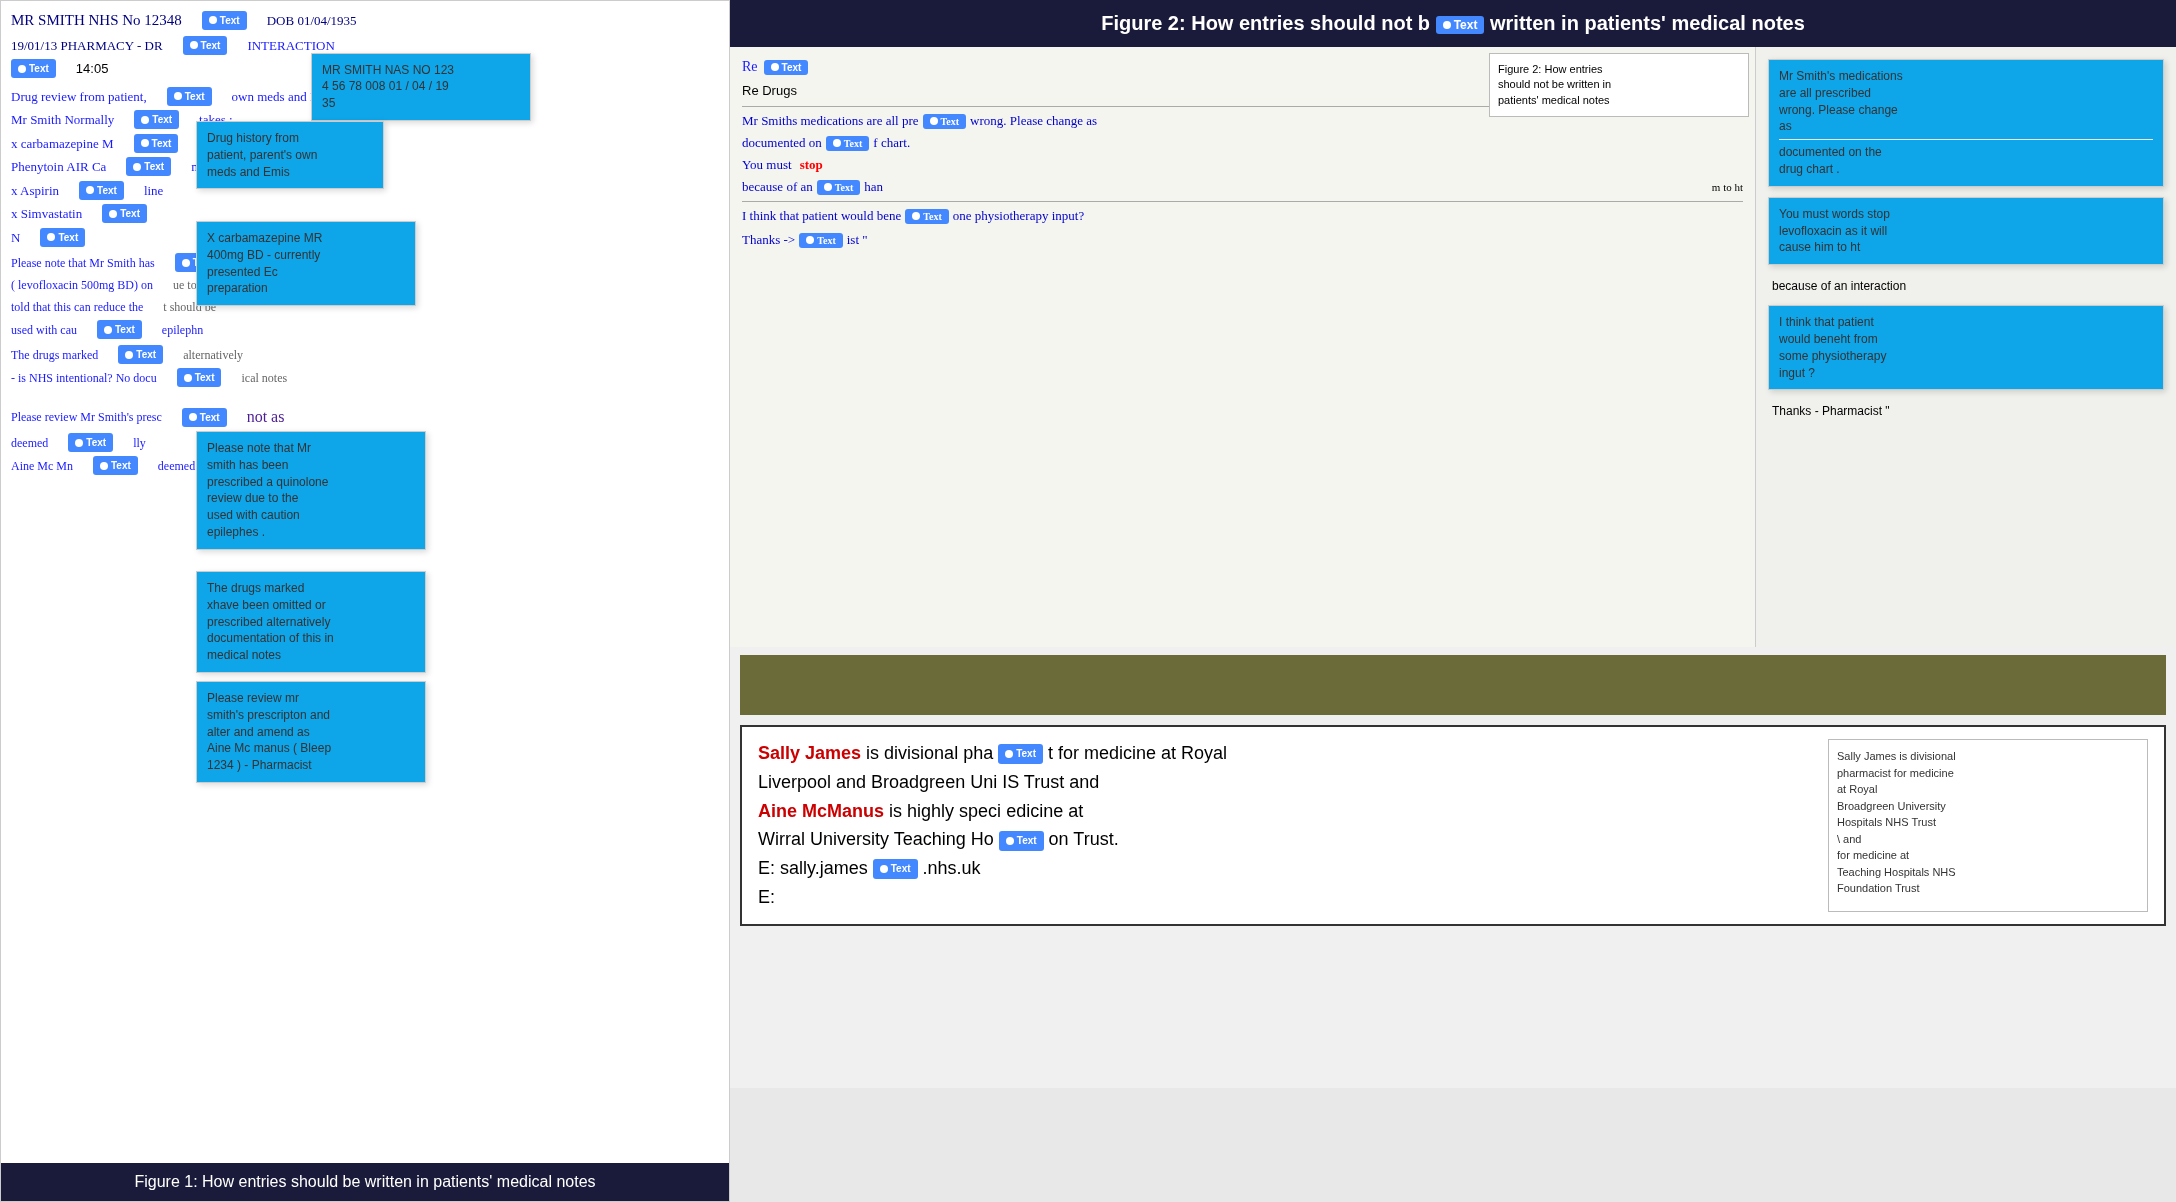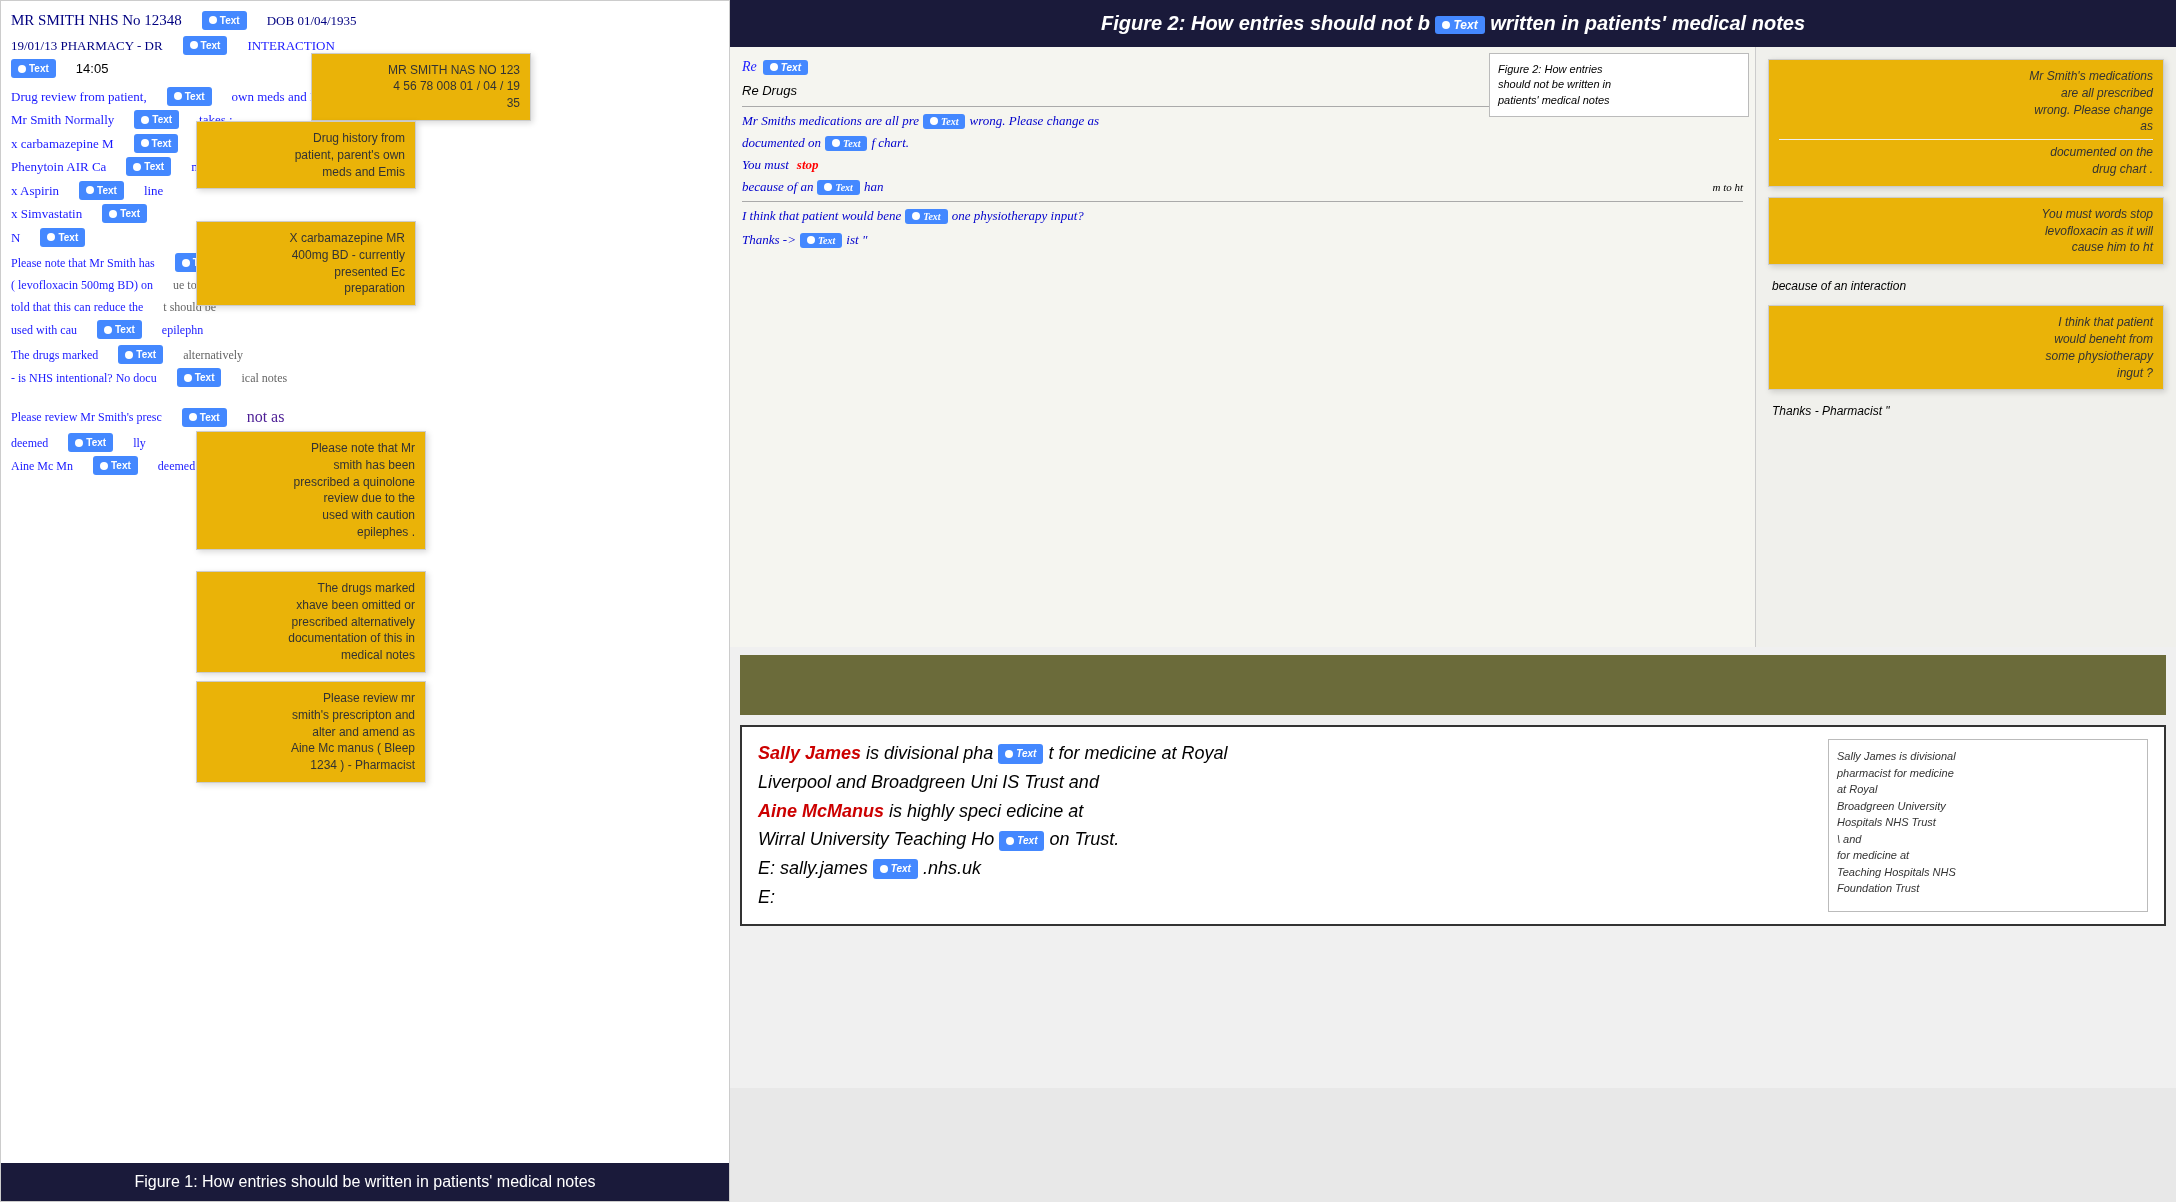--- a/index.html
+++ b/index.html
@@ -23,46 +23,44 @@
       overflow: hidden;
     }
 
     
     .right-panel {
       width: 1446px;
       height: 1088px;
       background: #f0f0f0;
       position: relative;
       overflow: hidden;
-      font-style: italic;
     }
 
     
     .handwritten {
       font-family: 'Segoe Script', 'Brush Script MT', cursive;
       color: #1a1aff;
     }
 
     .handwritten-dark {
       font-family: 'Segoe Script', 'Brush Script MT', cursive;
       color: #000080;
     }
 
     
     .tooltip-box {
-      background: #eab308;
+      background: #0ea5e9;
       border: 1px solid #ccc;
       padding: 8px 10px;
       font-size: 12px;
       color: #333;
       line-height: 1.4;
       box-shadow: 2px 2px 6px rgba(0,0,0,0.15);
       position: absolute;
       z-index: 100;
-      text-align: right;
     }
 
     
     .left-content {
       padding: 8px 10px;
       position: relative;
     }
 
     .note-line {
       display: flex;
@@ -365,21 +363,21 @@
           <span class="tbadge-dot"></span>
           <span>Text</span>
         </span>
       <span class="handwritten" style="font-size:12px;">deemed necessary</span>
       <span class="tbadge">
           <span class="tbadge-dot"></span>
           <span>Text</span>
         </span>
     </div>
 
-    <div class="tooltip-box" style="left:195px; top:120px; width:220px;">
+    <div class="tooltip-box" style="left:195px; top:120px; width:188px;">
       <div>Drug history from</div>
       <div>patient, parent's own</div>
       <div>meds and Emis</div>
     </div>
 
     <div class="tooltip-box" style="left:195px; top:220px; width:220px;">
       <div>X carbamazepine MR</div>
       <div>400mg BD - currently</div>
       <div>presented Ec</div>
       <div>preparation</div>

